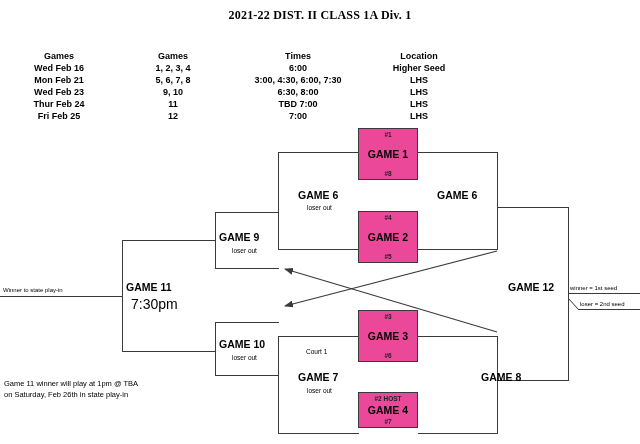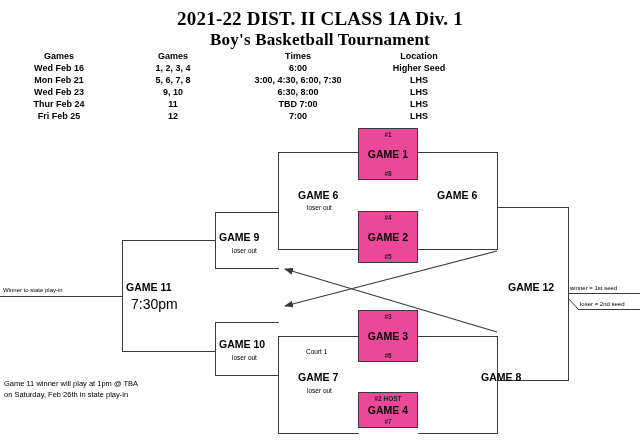--- a/index.html
+++ b/index.html
@@ -8,21 +8,21 @@
     font-family:"Liberation Sans",sans-serif;
     color:#000000;overflow:hidden;position:relative;
   }
   #root{position:relative;width:640px;height:444px;}
 
   
   .title{
     position:absolute;left:0;width:640px;text-align:center;
     font-family:"Liberation Serif",serif;font-weight:bold;
   }
-  #title-line1{top:8px;font-size:19px;letter-spacing:.2px;}
+  #title-line1{top:8px;font-size:12px;letter-spacing:.2px;}
   #title-line2{top:30px;font-size:17px;letter-spacing:.2px;}
 
   
   #schedule{
     position:absolute;top:50px;left:0;width:470px;
     border-collapse:collapse;font-size:9px;font-weight:bold;
   }
   #schedule th,#schedule td{
     padding:1px 0;text-align:center;font-weight:bold;white-space:nowrap;
   }
@@ -62,21 +62,20 @@
 
   svg.arrows{position:absolute;left:0;top:0;width:640px;height:444px;
              pointer-events:none;overflow:visible;}
 </style>
 </head>
 <body>
 
 <div id="root">
 
   <div class="title" id="title-line1">2021-22 DIST. II CLASS 1A Div. 1</div>
-  <div class="title" id="title-line2">Boy's Basketball Tournament</div>
 
   <table id="schedule">
     <thead>
       <tr>
         <th class="c-date">Games</th>
         <th class="c-games">Games</th>
         <th class="c-times">Times</th>
         <th class="c-loc">Location</th>
       </tr>
     </thead>

